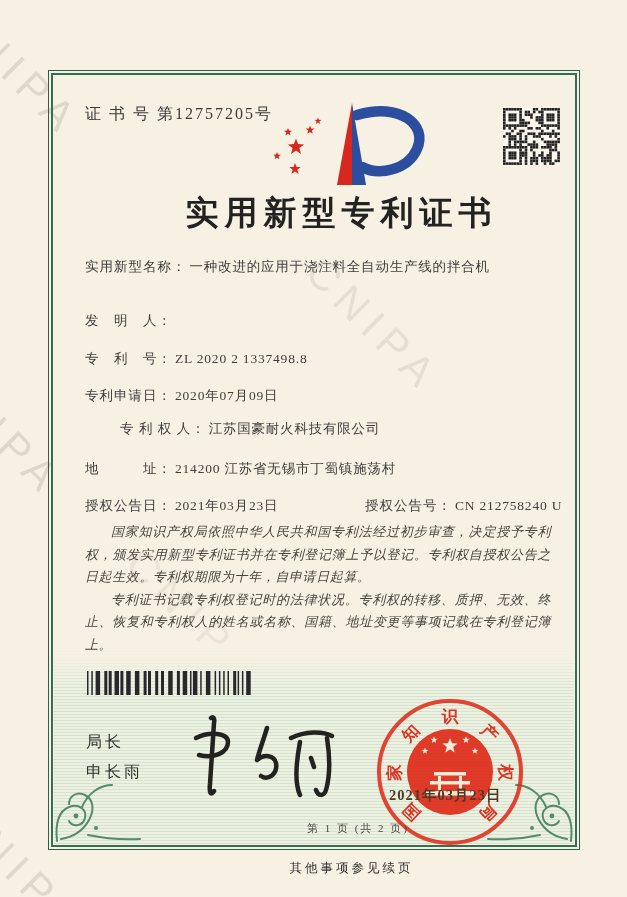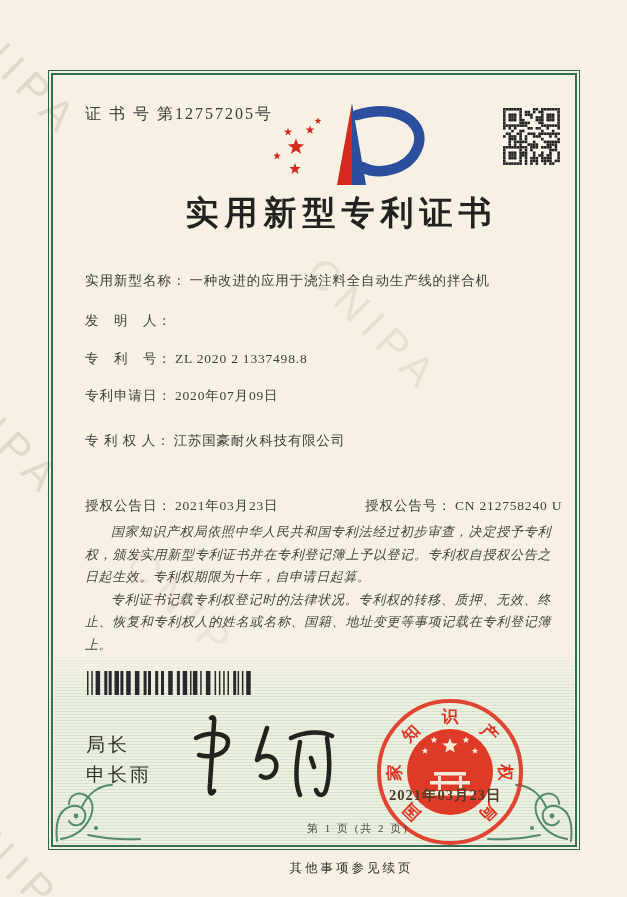--- a/index.html
+++ b/index.html
@@ -66,21 +66,21 @@
 
   
   .body-text { position:absolute; left:85px; top:521px; width:466px; z-index:3; }
   .body-text p {
     margin:0; font-size:13px; line-height:22.5px; text-indent:2em;
     color:#45453d; font-style:italic; letter-spacing:0.6px; text-align:justify;
   }
 
   .barcode { position:absolute; left:85px; top:671px; z-index:3; }
 
-  .signer { position:absolute; left:86px; z-index:3; font-size:19px;
+  .signer { position:absolute; left:86px; z-index:3; font-size:16px;
     letter-spacing:3px; color:#2f2f2c; font-weight:500; }
   .signer-title { top:732px; }
   .signer-name  { top:762px; }
   .signature { position:absolute; left:183px; top:710px; z-index:3; }
 
   
   .seal {
     position:absolute; left:377px; top:699px; width:146px; height:146px; z-index:3;
     border-radius:50%; border:4.5px solid rgba(223,44,26,0.88); box-sizing:border-box;
   }
@@ -399,38 +399,42 @@
         <rect x="27.14" y="54.29" width="2.61" height="2.61"></rect>
         <rect x="32.57" y="54.29" width="2.61" height="2.61"></rect>
         <rect x="40.71" y="54.29" width="2.61" height="2.61"></rect>
         <rect x="46.14" y="54.29" width="2.61" height="2.61"></rect>
         <rect x="48.86" y="54.29" width="2.61" height="2.61"></rect>
       </g>
   </svg>
 
   <div class="title">实用新型专利证书</div>
 
-  <div class="frow" style="top:272px;">
+  <div class="frow" style="top:258px;">
     <span class="flabel">实用新型名称：</span>
     <span class="fvalue">一种改进的应用于浇注料全自动生产线的拌合机</span>
   </div>
   <div class="frow" style="top:312px;flex-direction:column;">
     <span class="flabel">发　明　人：</span>
   </div>
   <div class="frow" style="top:350px;">
     <span class="flabel">专　利　号：</span>
     <span class="fvalue">ZL 2020 2 1337498.8</span>
   </div>
   <div class="frow" style="top:387px;">
     <span class="flabel">专利申请日：</span>
     <span class="fvalue">2020年07月09日</span>
   </div>
-  <div class="frow" style="top:432px;">
+  <div class="frow" style="top:420px;margin-left:35px;">
     <span class="flabel">专 利 权 人：</span>
     <span class="fvalue">江苏国豪耐火科技有限公司</span>
+  </div>
+  <div class="frow" style="top:460px;">
+    <span class="flabel">地　　　址：</span>
+    <span class="fvalue">214200 江苏省无锡市丁蜀镇施荡村</span>
   </div>
   <div class="frow" style="top:497px;">
     <span class="flabel">授权公告日：</span>
     <span class="fvalue fvalue-gap">2021年03月23日</span>
     <span class="flabel flabel2">授权公告号：</span>
     <span class="fvalue">CN 212758240 U</span>
   </div>
 
   <div class="body-text">
     <p>国家知识产权局依照中华人民共和国专利法经过初步审查，决定授予专利权，颁发实用新型专利证书并在专利登记簿上予以登记。专利权自授权公告之日起生效。专利权期限为十年，自申请日起算。</p>

